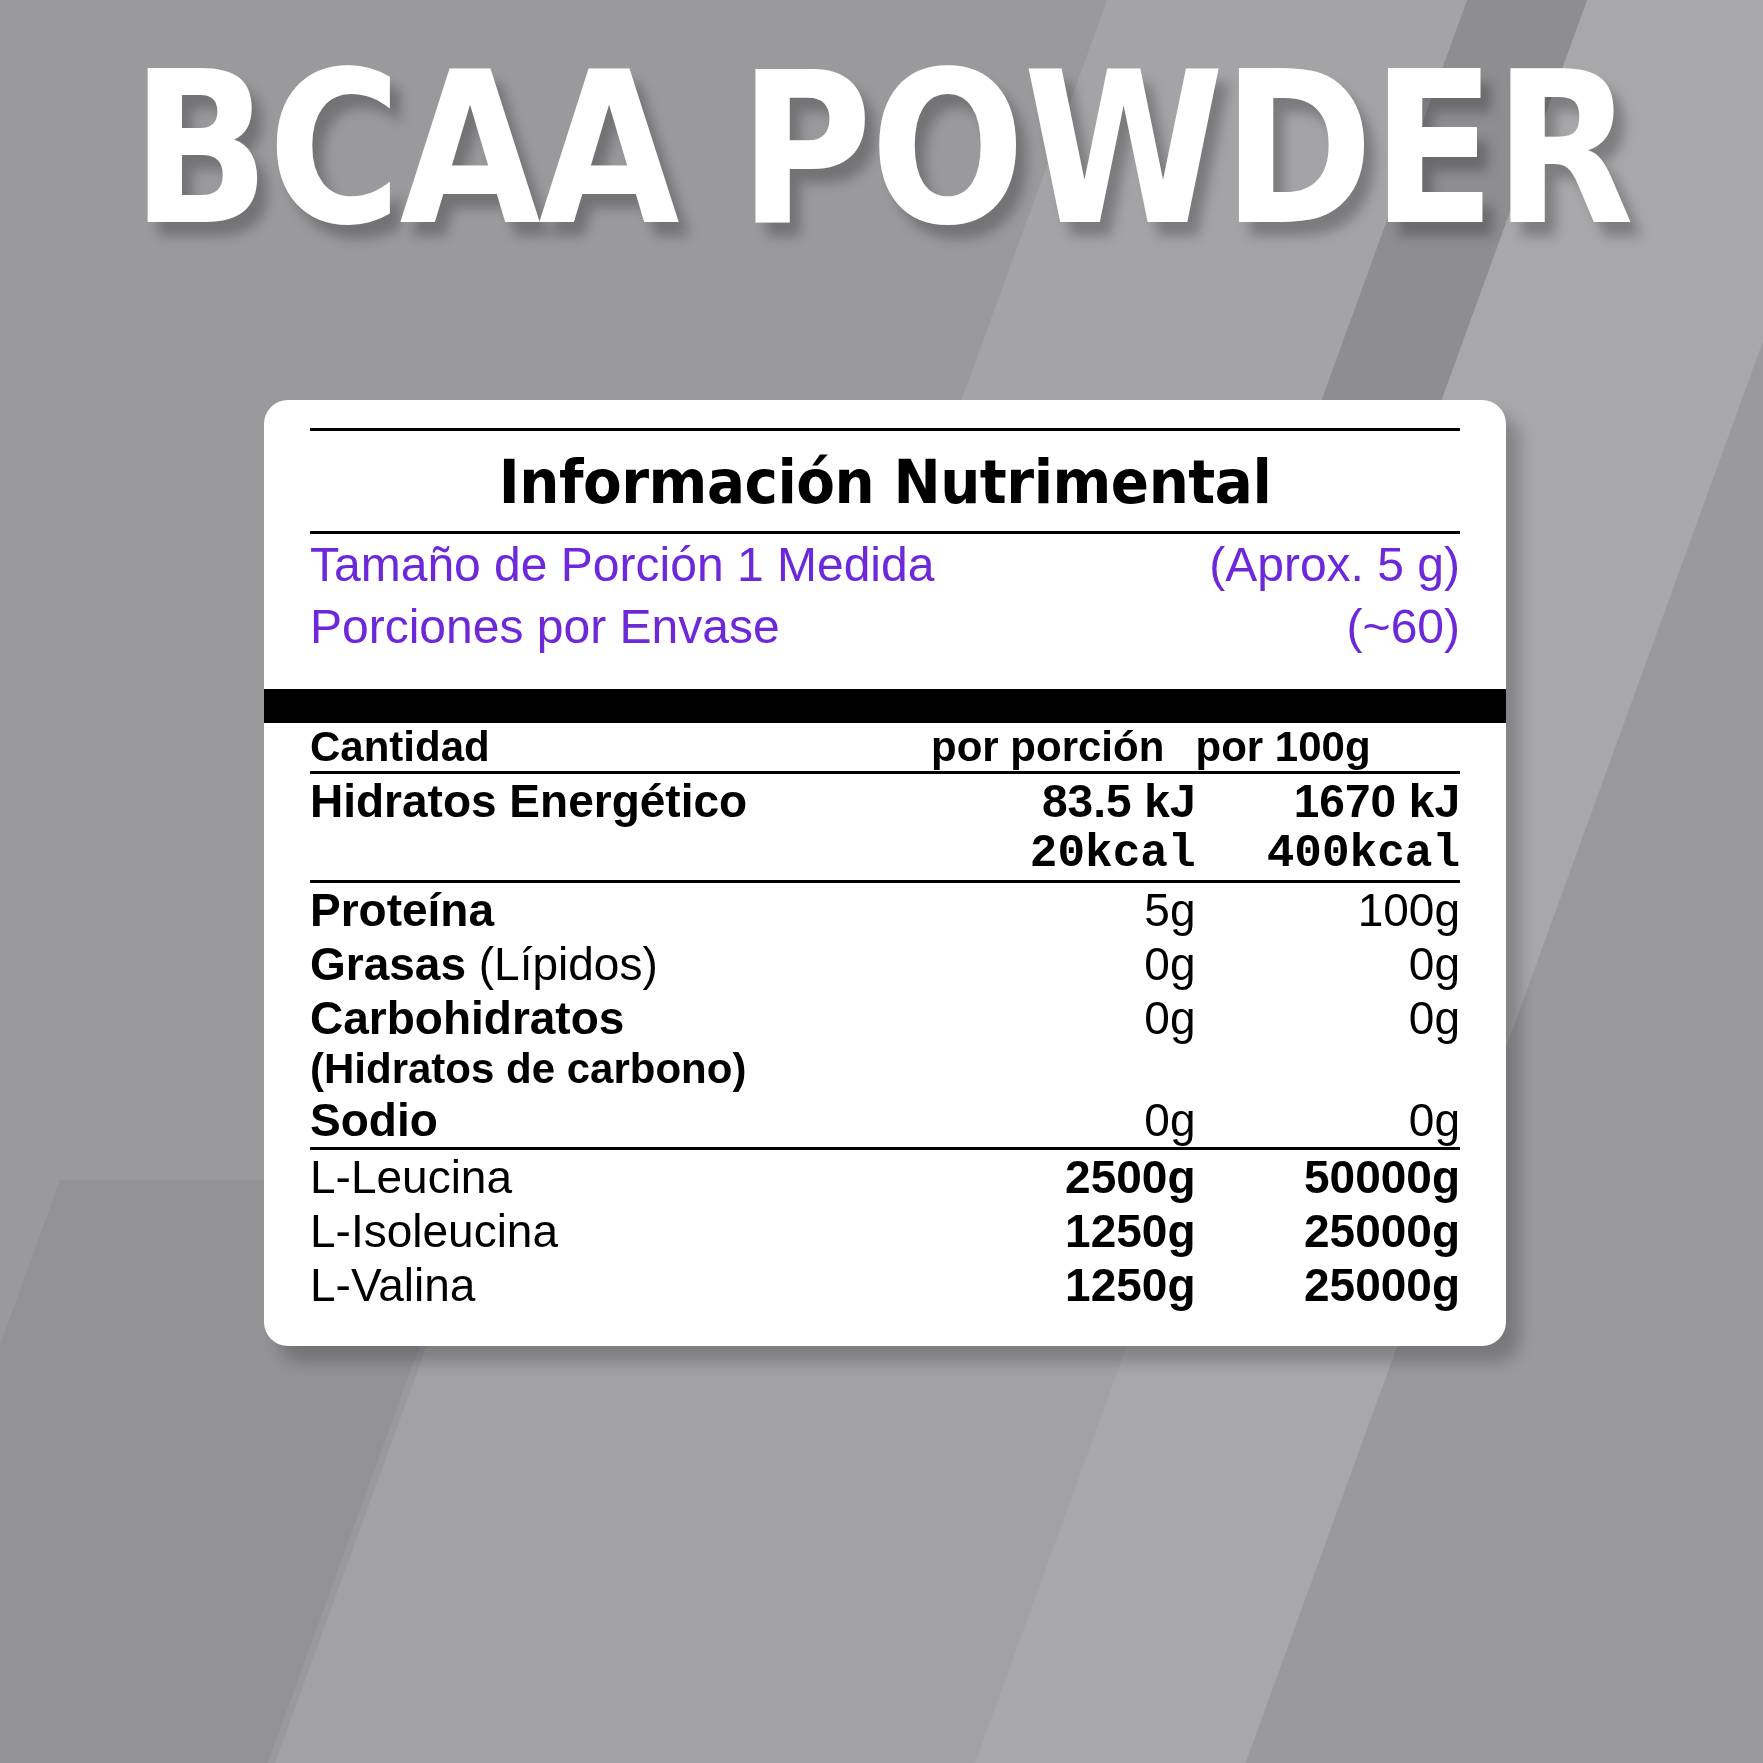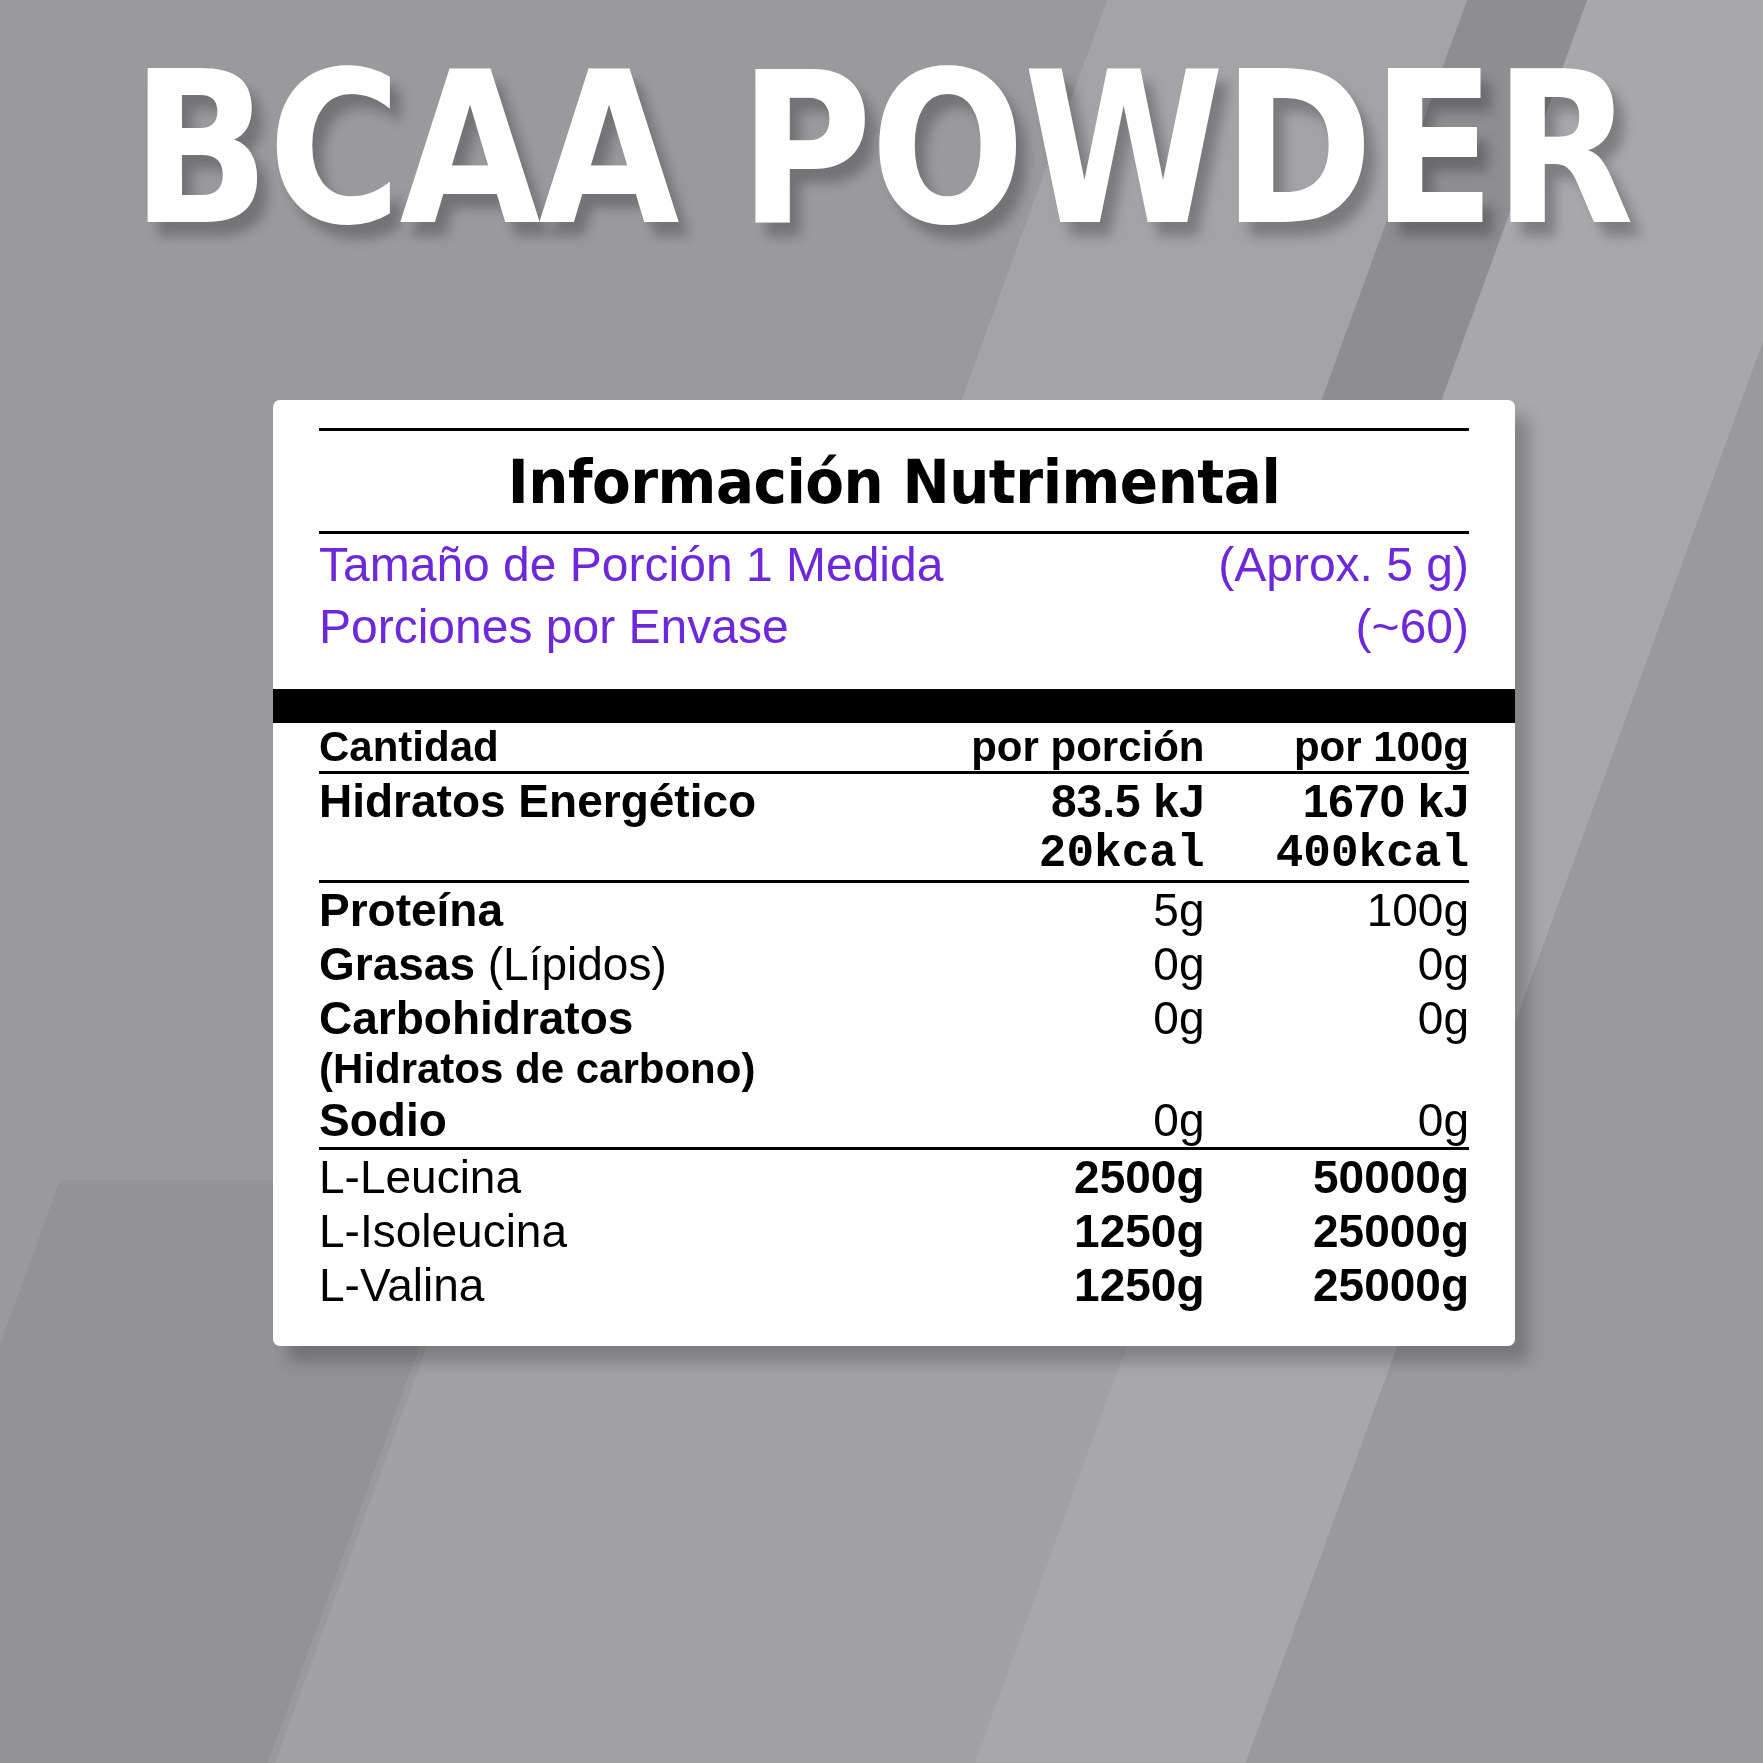--- a/index.html
+++ b/index.html
@@ -68,24 +68,24 @@
     transform: scaleX(1.06) scaleY(1.22);
     transform-origin: center top;
     text-shadow: 10px 12px 10px rgba(0,0,0,0.25);
     white-space: nowrap;
   }
 
   
   .panel {
     position: absolute;
     top: 400px;
-    left: 273px;
+    left: 264px;
     width: 1242px;
     background: #ffffff;
-    border-radius: 7px;
+    border-radius: 24px;
     box-shadow: 14px 16px 16px rgba(0,0,0,0.22);
     padding: 28px 0 34px 0;
     box-sizing: border-box;
   }
   .panel-inner {
     padding: 0 46px;
   }
 
   .rule-thin {
     border-top: 3px solid #000;
@@ -135,21 +135,21 @@
   }
   .col-name { width: 54%; }
   .col-a    { width: 23%; }
   .col-b    { width: 23%; }
 
   .hdr td {
     font-size: 42px;
     font-weight: bold;
     padding: 14px 0 10px 0;
   }
-  .hdr .col-a, .hdr .col-b { text-align: right; }
+  .hdr .col-a, .hdr .col-b { text-align: left; }
 
   .num { text-align: right; font-size: 44px; }
   .num-b { text-align: right; font-size: 44px; font-weight: bold; }
 
   .rowline td { border-top: 3px solid #000; }
 
   .energy td {
     font-size: 46px;
     font-weight: bold;
     padding: 10px 0 4px 0;

